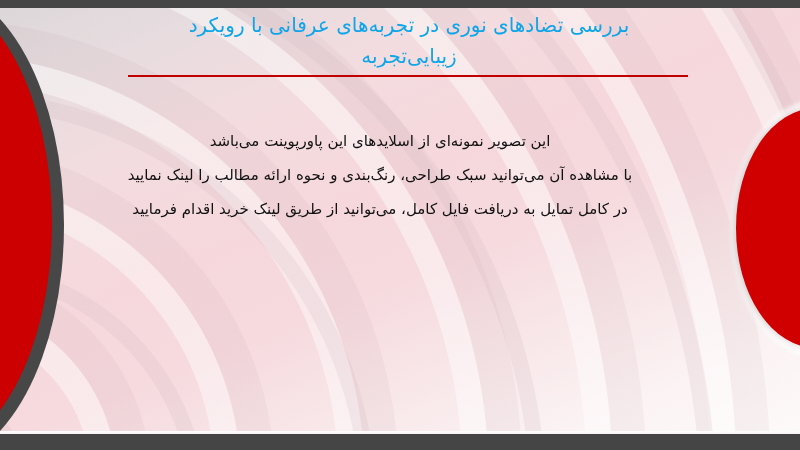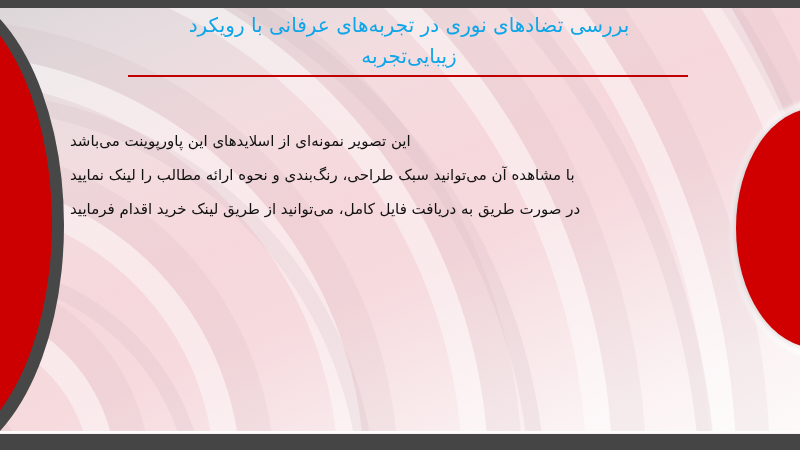--- a/index.html
+++ b/index.html
@@ -156,21 +156,21 @@
     height: 2px;
     background: #c00000;
   }
 
   
   .body-block {
     position: absolute;
     right: 110px;
     top: 124px;
     width: 620px;
-    text-align: left;
+    text-align: center;
     direction: rtl;
   }
   .body-line {
     color: #111111;
     font-size: 15px;
     font-weight: normal;
     line-height: 34px;
     white-space: nowrap;
   }
 </style>
@@ -189,21 +189,21 @@
 
   <div class="title-block">
     <div class="title-line">بررسی تضادهای نوری در تجربه‌های عرفانی با رویکرد</div>
     <div class="title-line">زیبایی‌تجربه</div>
   </div>
   <div class="title-rule"></div>
 
   <div class="body-block">
     <div class="body-line">این تصویر نمونه‌ای از اسلایدهای این پاورپوینت می‌باشد</div>
     <div class="body-line">با مشاهده آن می‌توانید سبک طراحی، رنگ‌بندی و نحوه ارائه مطالب را لینک نمایید</div>
-    <div class="body-line">در صورت طریق به دریافت فایل کامل، می‌توانید از طریق لینک خرید اقدام فرمایید</div>
+    <div class="body-line">در کامل تمایل به دریافت فایل کامل، می‌توانید از طریق لینک خرید اقدام فرمایید</div>
   </div>
 
   <div class="plate-edge-bottom"></div>
   <div class="bar-top"></div>
   <div class="bar-bottom"></div>
   <div class="rim-mask-top"></div>
   <div class="rim-mask-bottom"></div>
 
 </div>
 

